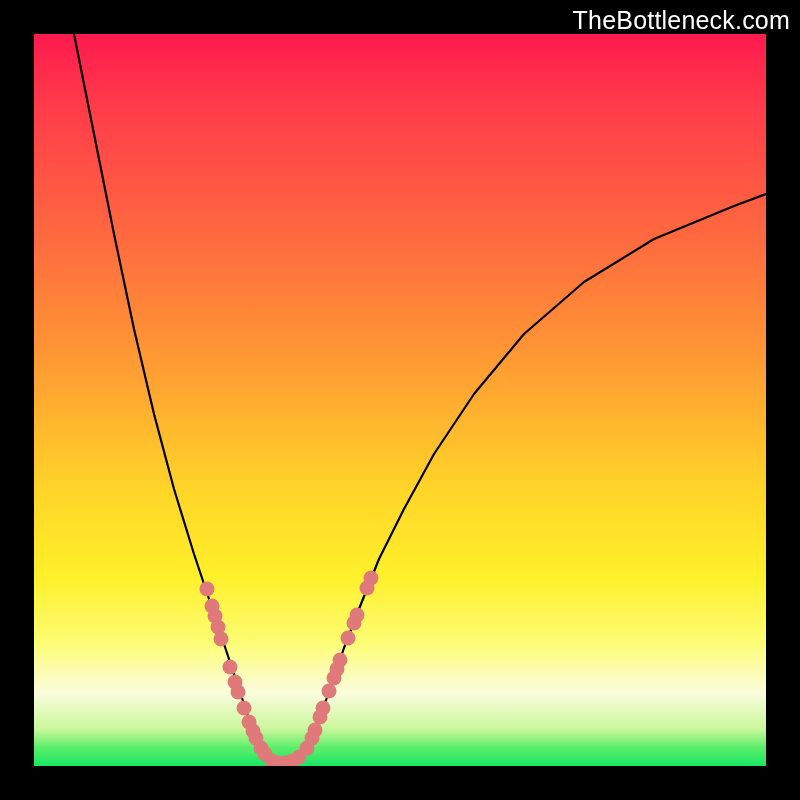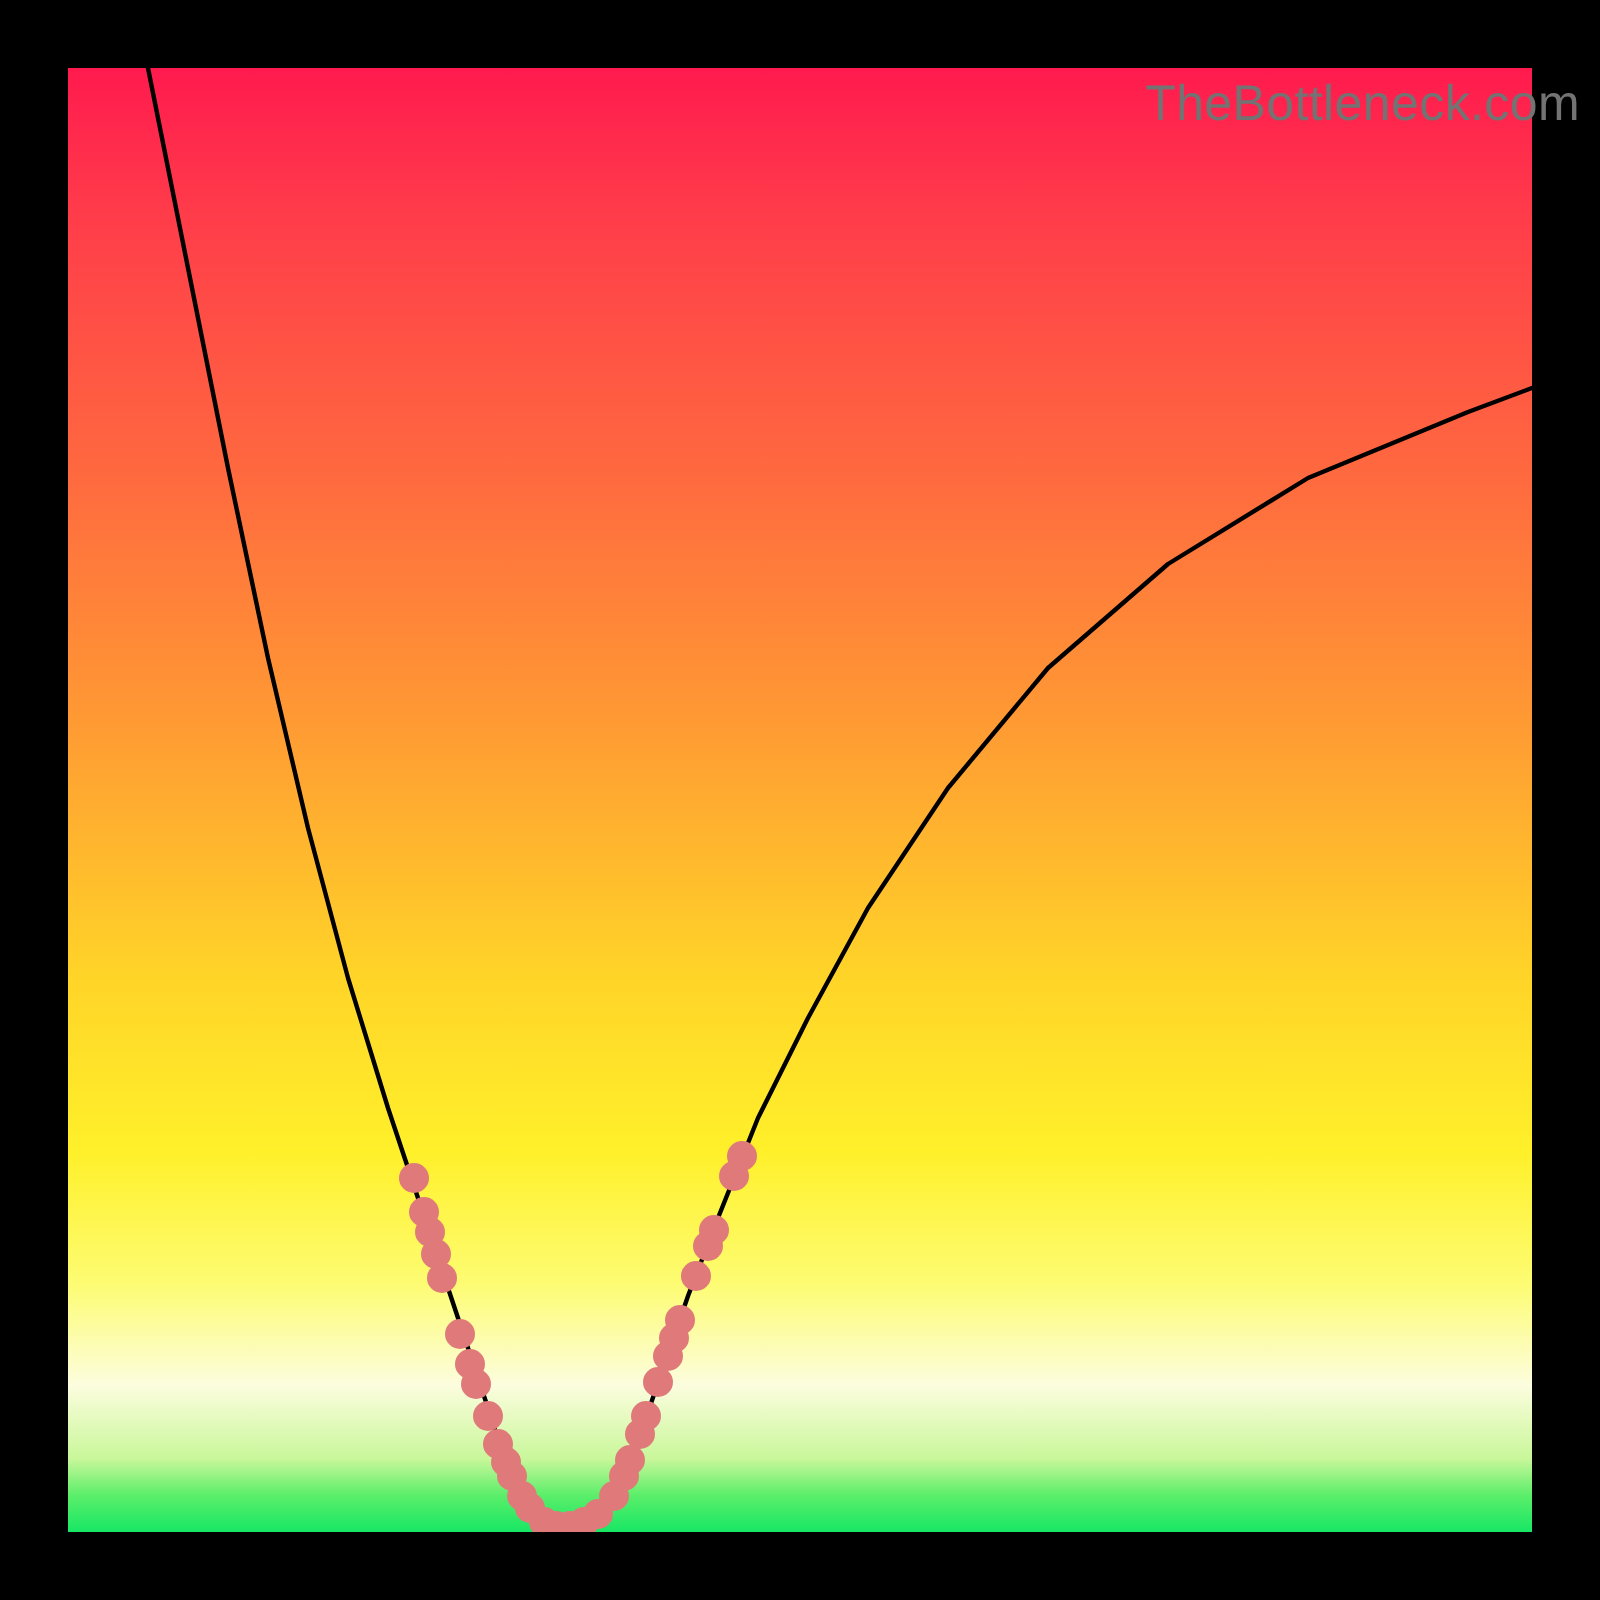--- a/index.html
+++ b/index.html
@@ -43,26 +43,25 @@
       #fcfdde 90%,
       #c9f79a 95%,
       #5bee6a 97.5%,
       #17e765 100%
     );
   }
   .watermark {
     position: absolute;
     top: 6px;
     right: 10px;
-    color: #737373;
+    color: #ffffff;
     font-size: 25px;
     letter-spacing: 0.2px;
     font-weight: 400;
     user-select: none;
-    margin-top: 32px;
   }
   svg.curves {
     position: absolute;
     inset: 0;
   }
 </style>
 </head>
 <body>
 
 <div class="frame">

